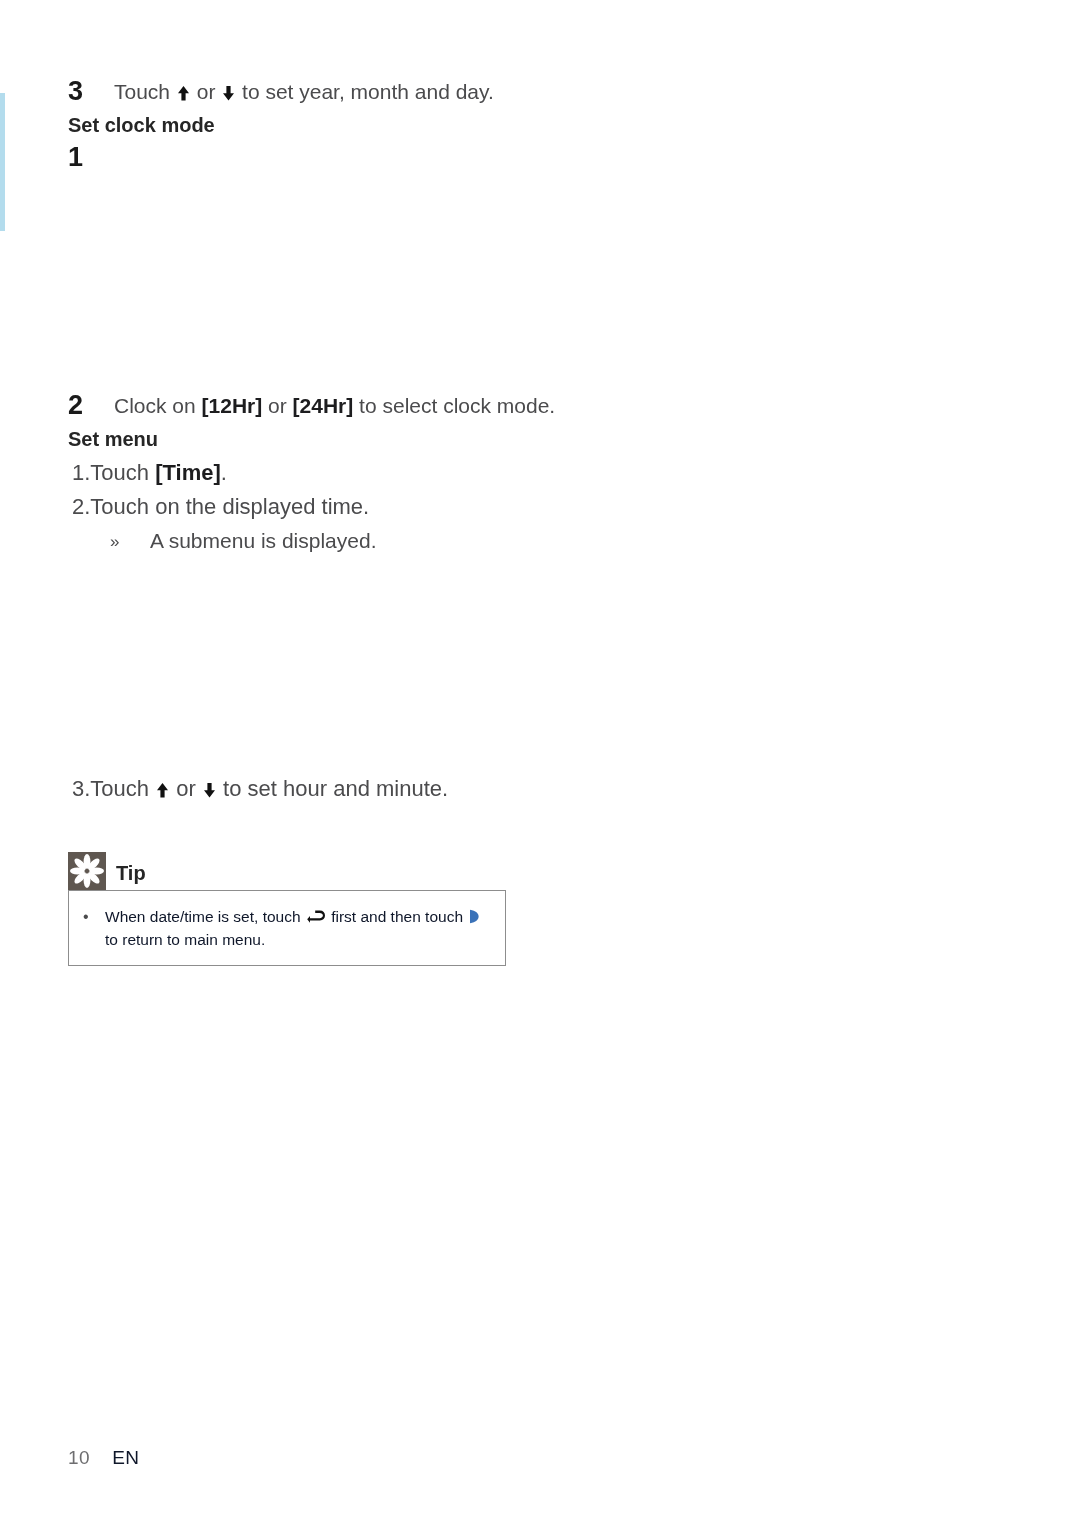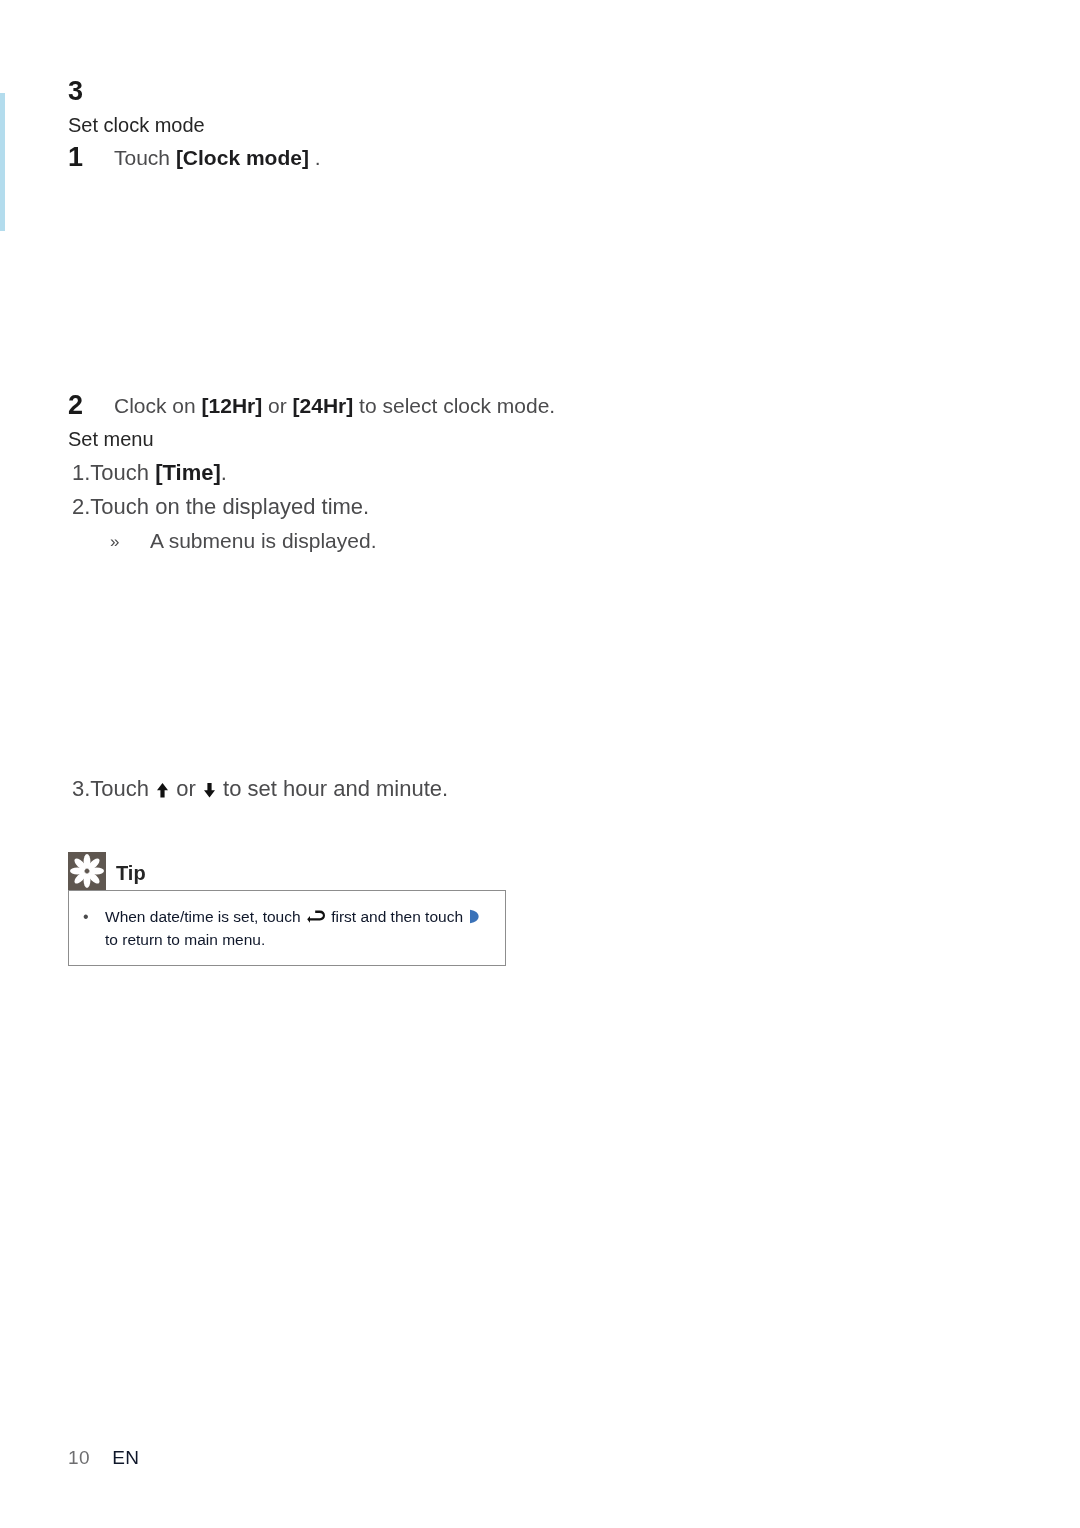--- a/index.html
+++ b/index.html
@@ -59,21 +59,21 @@
     flex: 1 1 auto;
     font-size: 21px;
     line-height: 30px;
     color: #4b4b4d;
     padding-top: 3px;
   }
 
   
   .subhead {
     font-size: 20px;
-    font-weight: normal;
+    font-weight: bold;
     color: #262626;
     line-height: 30px;
     margin: 2px 0 0 0;
   }
 
   
   .dec-item {
     font-size: 22px;
     line-height: 30px;
     color: #4b4b4d;
@@ -209,27 +209,31 @@
 <body>
 
 <div class="page">
 
   <div class="edge-rule"></div>
 
   <div class="content">
 
     <div class="step">
       <div class="step-num">3</div>
+      <div class="step-body"><span>Touch </span><span class="glyph-up"><svg width="13" height="17" viewBox="0 0 13 17">
+              <path d="M6.5 1 L12 8.2 L8.6 8.2 L8.6 15.5 L4.4 15.5 L4.4 8.2 L1 8.2 Z" fill="#111"></path>
+            </svg></span><span> or </span><span class="glyph-down"><svg width="13" height="17" viewBox="0 0 13 17">
+              <path d="M6.5 15.5 L1 8.3 L4.4 8.3 L4.4 1 L8.6 1 L8.6 8.3 L12 8.3 Z" fill="#111"></path>
+            </svg></span><span> to set year, month and day.</span></div>
     </div>
 
     <div class="subhead">Set clock mode</div>
 
     <div class="step">
       <div class="step-num">1</div>
-      <div class="step-body"><span>Touch </span><b>[Clock mode]</b><span> .</span></div>
     </div>
 
     <div class="figure-gap gap-a"></div>
 
     <div class="step">
       <div class="step-num">2</div>
       <div class="step-body"><span>Clock on </span><b>[12Hr]</b><span> or </span><b>[24Hr]</b><span> to select clock mode.</span></div>
     </div>
 
     <div class="subhead">Set menu</div>

